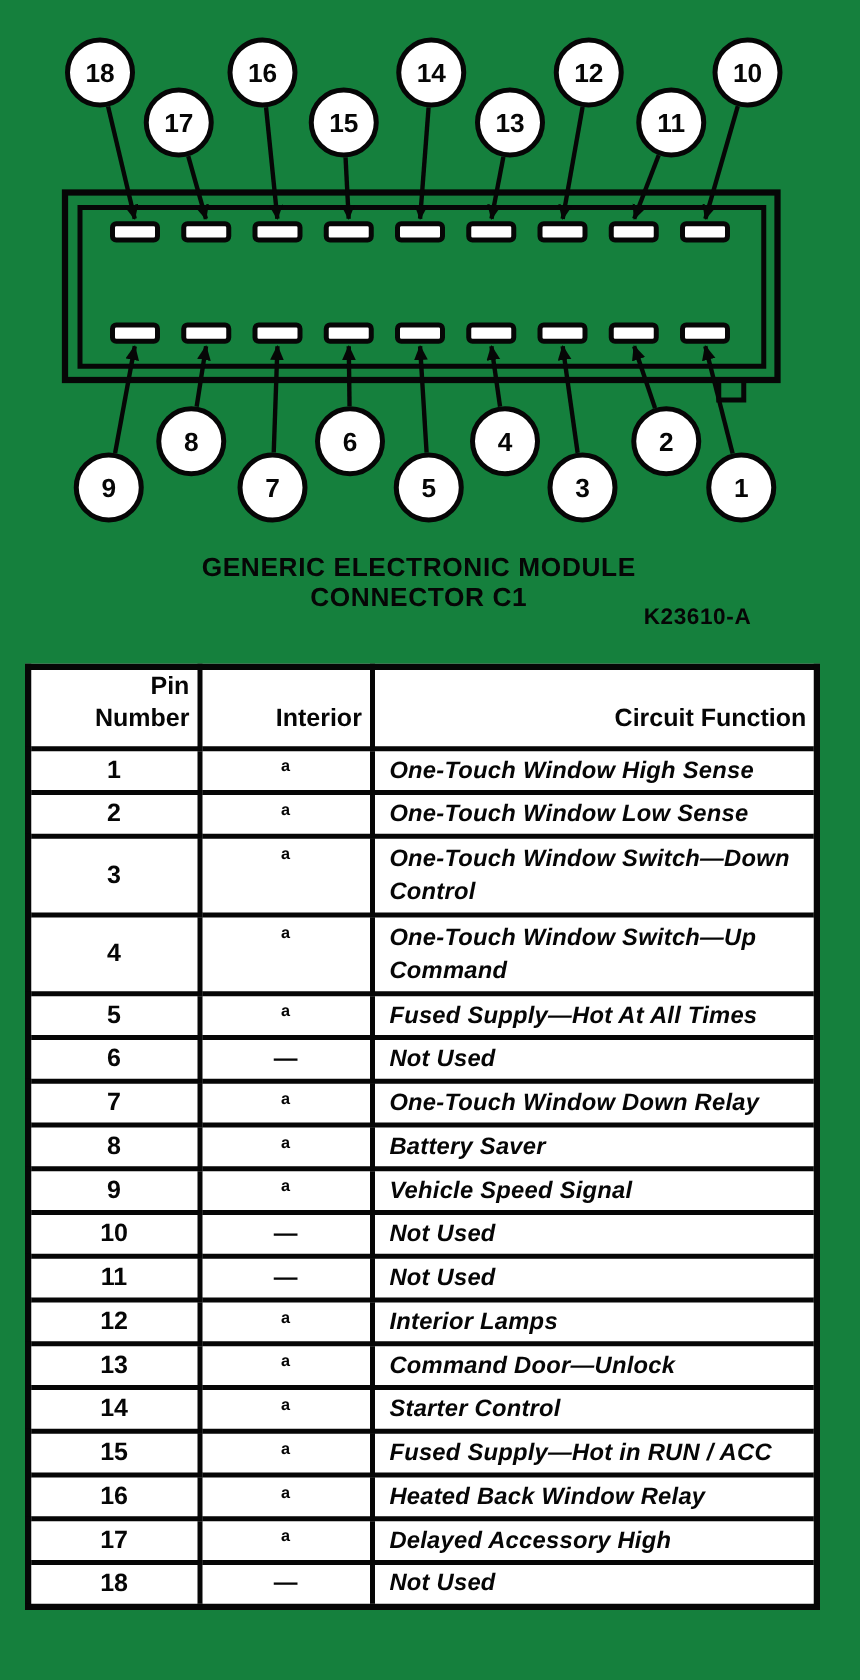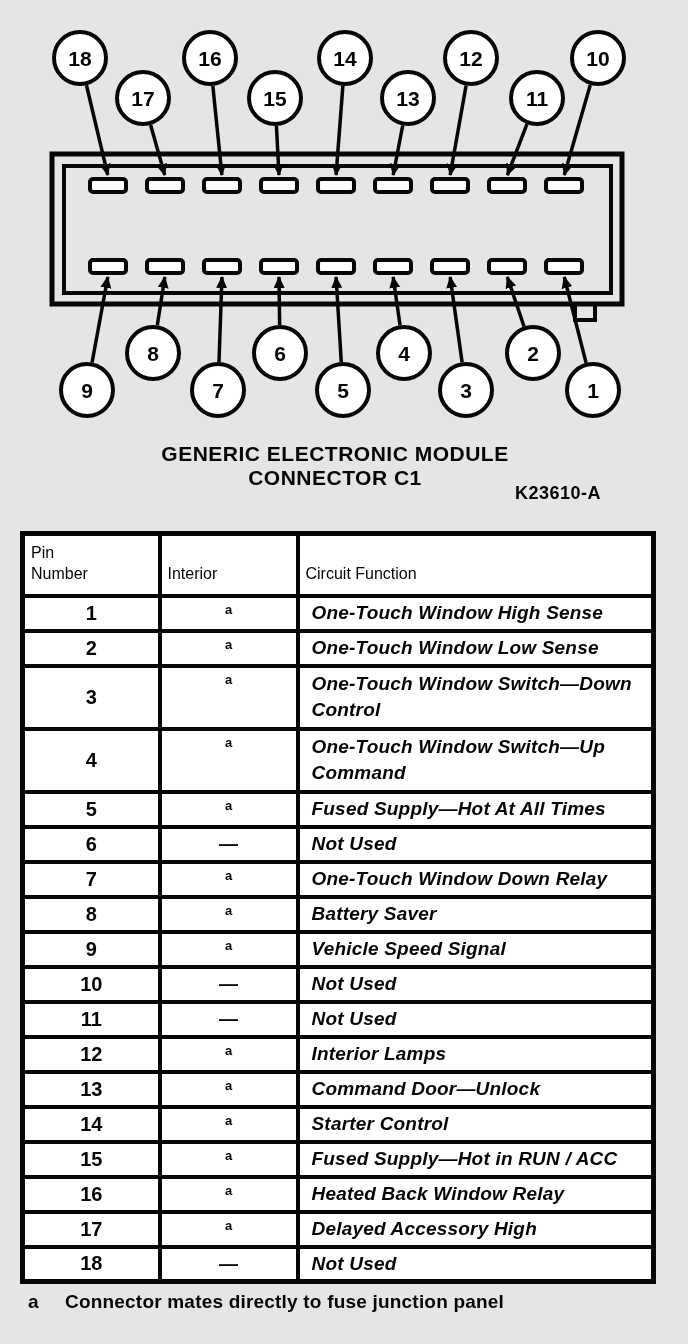--- a/index.html
+++ b/index.html
@@ -1,21 +1,21 @@
 <!DOCTYPE html>
 <html><head>
 <meta charset="utf-8">
 <style>
   html,body{margin:0;padding:0;background:#ffffff;}
   body{
     width:688px;height:1344px;position:relative;overflow:hidden;
     font-family:"Liberation Sans",sans-serif;color:#060606;
     -webkit-font-smoothing:antialiased;
   }
-  .page{position:absolute;inset:0;background:#e5e5e5;}
+  .page{position:absolute;inset:0;background:#15803d;}
 
   
   #connector-svg{position:absolute;left:0;top:0;}
   #connector-svg text{
     font-family:"Liberation Sans",sans-serif;
     font-weight:bold;fill:#060606;
   }
   .callout-num{font-size:21px;}
   .caption-text{font-size:21px;letter-spacing:.5px;}
   .figure-id-text{font-size:18px;letter-spacing:.5px;}
@@ -24,21 +24,21 @@
   .pin-table{
     position:absolute;left:20px;top:531px;
     border-collapse:collapse;table-layout:fixed;
     background:#fff;
   }
   .pin-table,
   .pin-table th,
   .pin-table td{border:4px solid #060606;}
   .pin-table{border-width:5px;}
   .pin-table th{
-    font-size:16px;font-weight:normal;text-align:left;
+    font-size:20px;font-weight:bold;text-align:right;
     vertical-align:bottom;padding:0 6px 9px 6px;
     white-space:pre-line;line-height:1.3;
   }
   .col-pin{width:137px;}
   .col-circuit{width:138px;}
   .col-function{width:356px;}
   .pin-table thead tr{height:62px;}
   .pin-table tbody tr{height:35px;}
   .pin-table tbody tr.tall{height:63px;}
 
@@ -299,17 +299,14 @@
           <td class="cell-function">Delayed Accessory High</td>
         </tr>
         <tr>
           <td class="cell-pin">18</td>
           <td class="cell-circuit mark-dash">—</td>
           <td class="cell-function">Not Used</td>
         </tr>
       </tbody>
   </table>
 
-  <div class="footnote">
-    <span class="marker">a</span><span>Connector mates directly to fuse junction panel</span>
-  </div>
 
 </div>
 
 </body></html>

